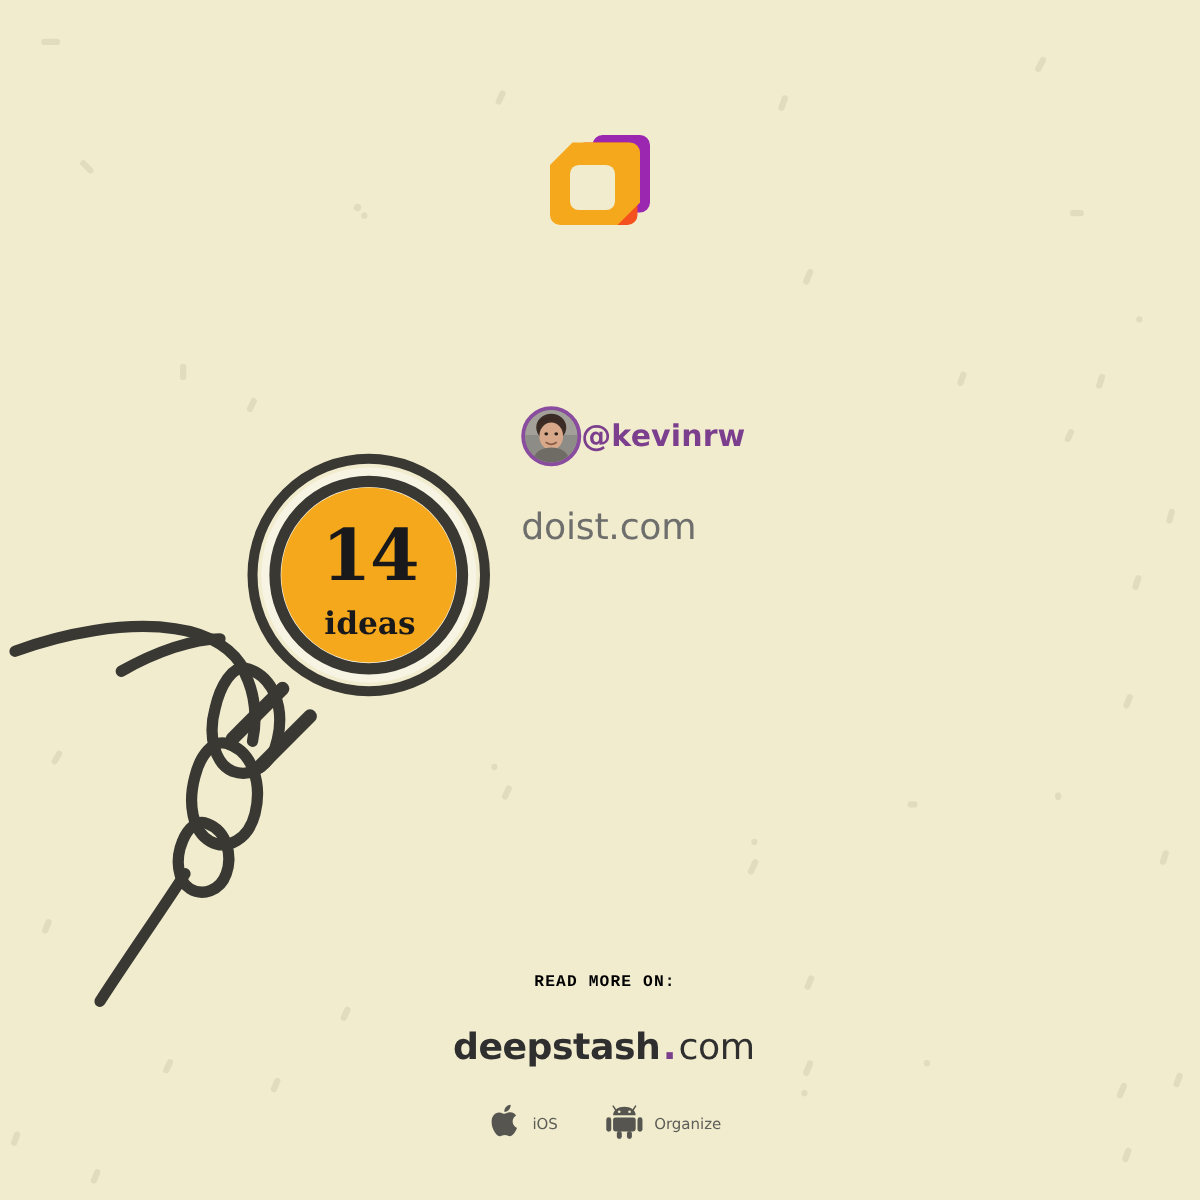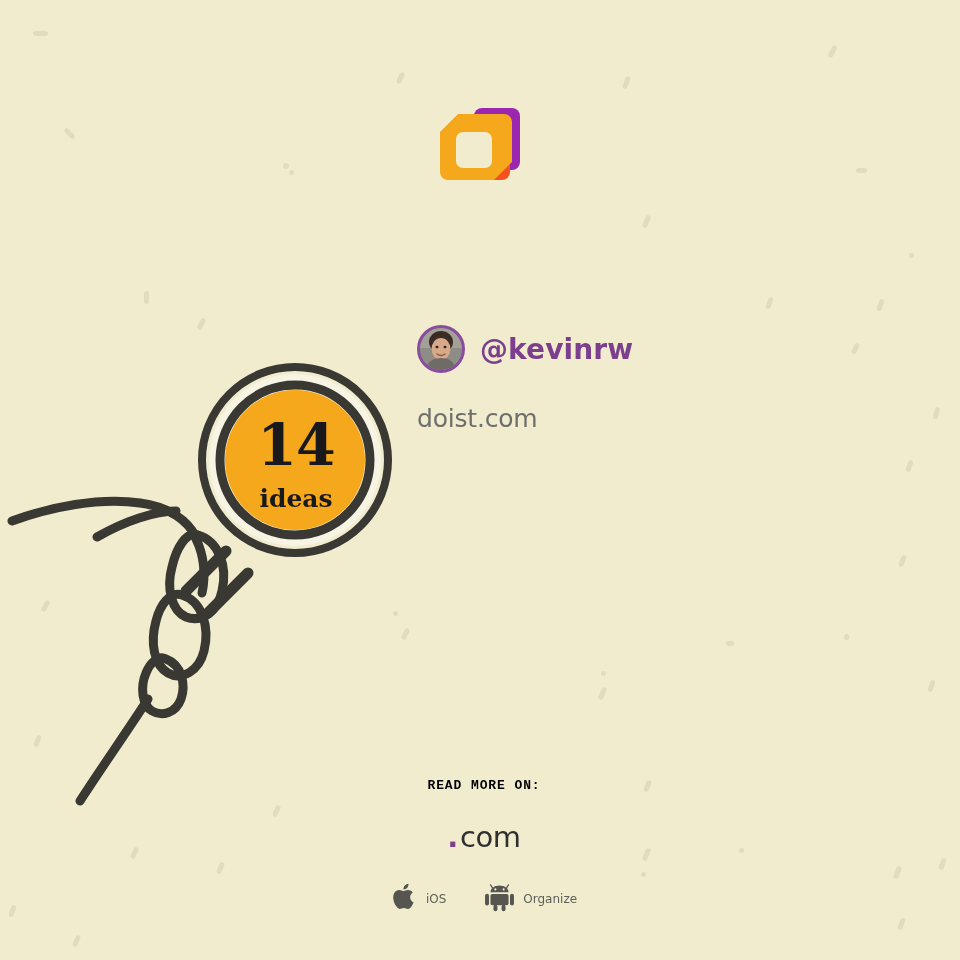--- a/index.html
+++ b/index.html
@@ -106,43 +106,42 @@
     height: 42px;
     border-radius: 50%;
     border: 3px solid #8A4C9E;
     overflow: hidden;
     flex: 0 0 auto;
     background: #8d8b8a;
     position: relative;
   }
   #author-avatar svg { display: block; }
   #author-handle {
-    margin-left: 15px;
     font-family: "DejaVu Sans", "Liberation Sans", sans-serif;
     font-weight: bold;
-    font-size: 28px;
+    font-size: 24px;
     color: #7B3F8E;
     letter-spacing: 0.1px;
   }
 
   #article-title {
     font-family: "DejaVu Serif", "Liberation Serif", serif;
     font-weight: bold;
     font-size: 38px;
     line-height: 52.5px;
     color: #393833;
     margin: 0;
     letter-spacing: -0.2px;
     max-width: 440px;
   }
 
   #article-source {
     margin-top: 25px;
     font-family: "DejaVu Sans", "Liberation Sans", sans-serif;
-    font-size: 25px;
+    font-size: 29px;
     color: #6E6E6C;
     letter-spacing: -0.2px;
   }
 
   
   #footer {
     position: absolute;
     left: 0;
     right: 0;
     top: 762px;
@@ -310,20 +309,21 @@
     </div>
 
 
     <div id="article-source">doist.com</div>
   </div>
 
   <div id="footer">
     <div id="read-more-label">READ MORE ON:</div>
 
     <div id="brand-wordmark">
+      <span id="brand-name">deepstash</span>
       <span id="brand-dot">.</span>
       <span id="brand-tld">com</span>
     </div>
 
     <div id="store-row">
       <div class="store-badge">
         <span>
           <svg viewBox="0 0 28 34" width="25" height="31" aria-hidden="true">
             <path d="M19.2 17.8c0-3.6 2.9-5.3 3-5.4-1.6-2.4-4.2-2.7-5.1-2.8-2.2-.2-4.2 1.3-5.3 1.3-1.1 0-2.8-1.3-4.6-1.2-2.4.03-4.6 1.4-5.8 3.5-2.5 4.3-.6 10.7 1.8 14.2 1.2 1.7 2.6 3.6 4.4 3.5 1.8-.07 2.4-1.1 4.6-1.1 2.1 0 2.7 1.1 4.6 1.1 1.9-.03 3.1-1.7 4.3-3.4 1.3-2 1.9-3.9 1.9-4-.04-.02-3.7-1.4-3.8-5.7z" fill="#56554F"></path>
             <path d="M15.9 7.2c1-1.2 1.6-2.8 1.4-4.5-1.4.06-3.1.93-4.1 2.1-.9 1-1.7 2.7-1.5 4.3 1.6.12 3.2-.78 4.2-1.9z" fill="#56554F"></path>

